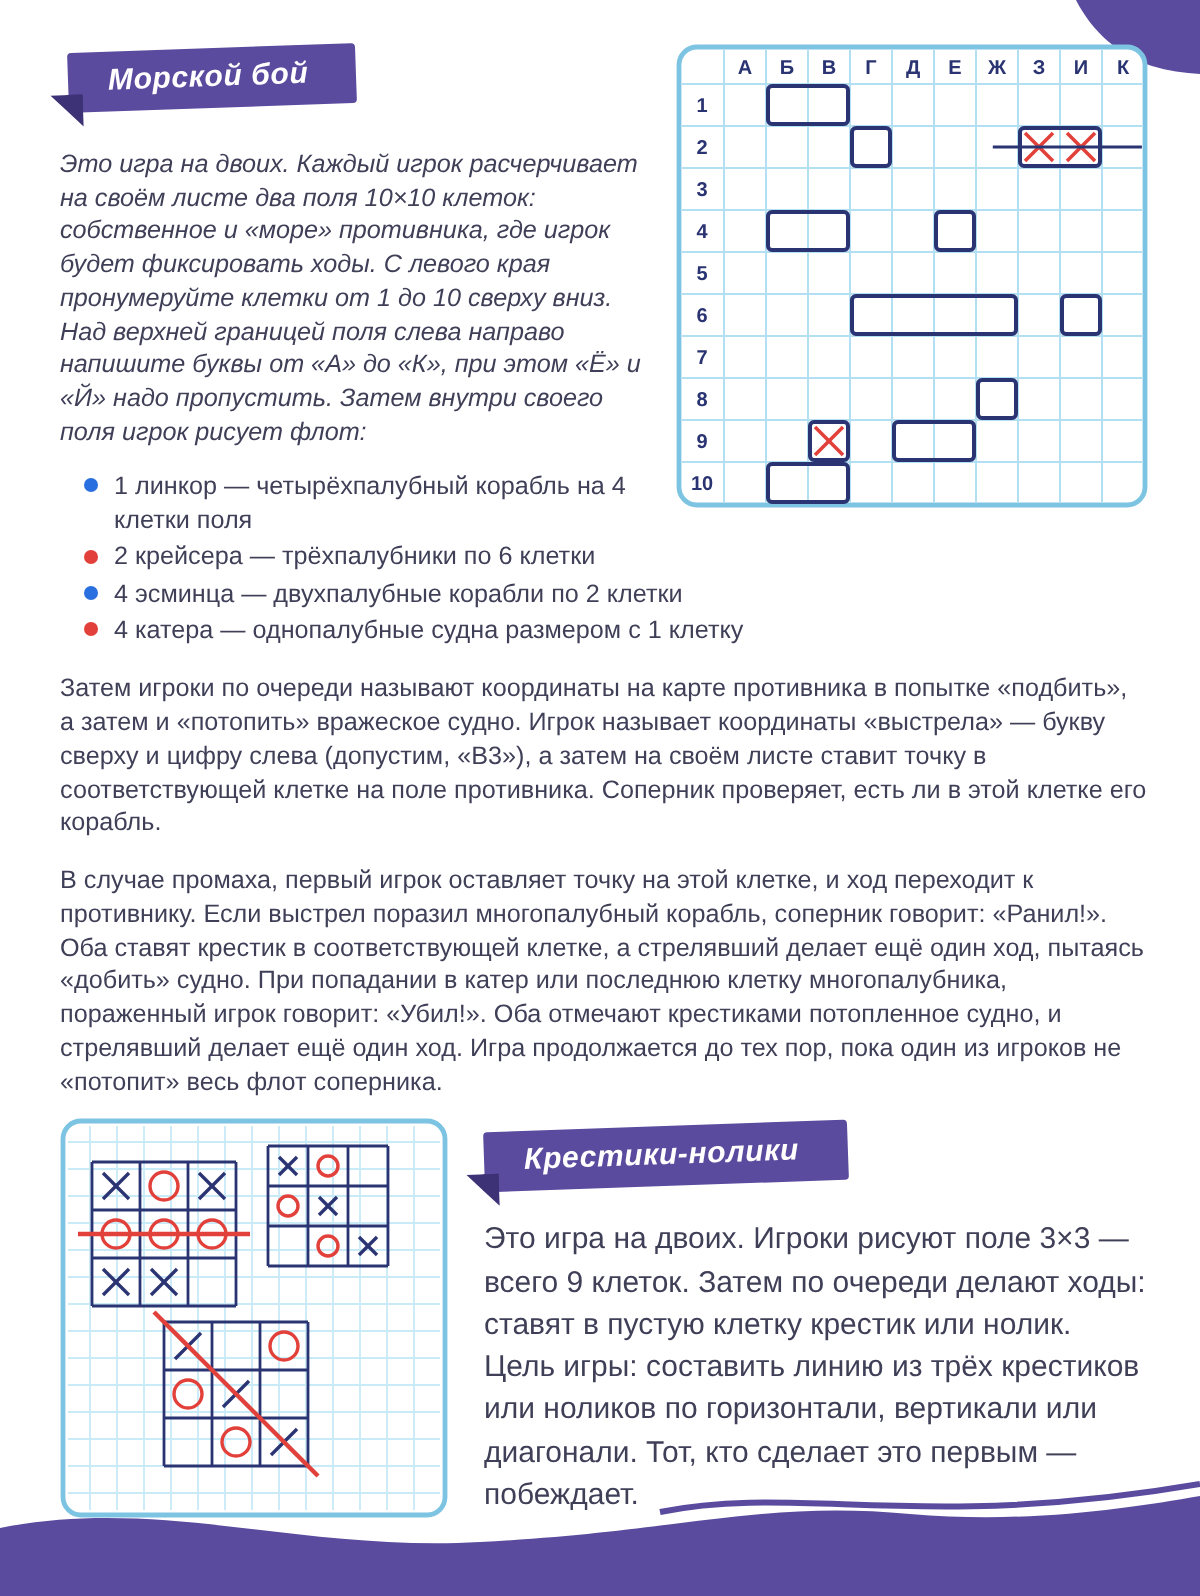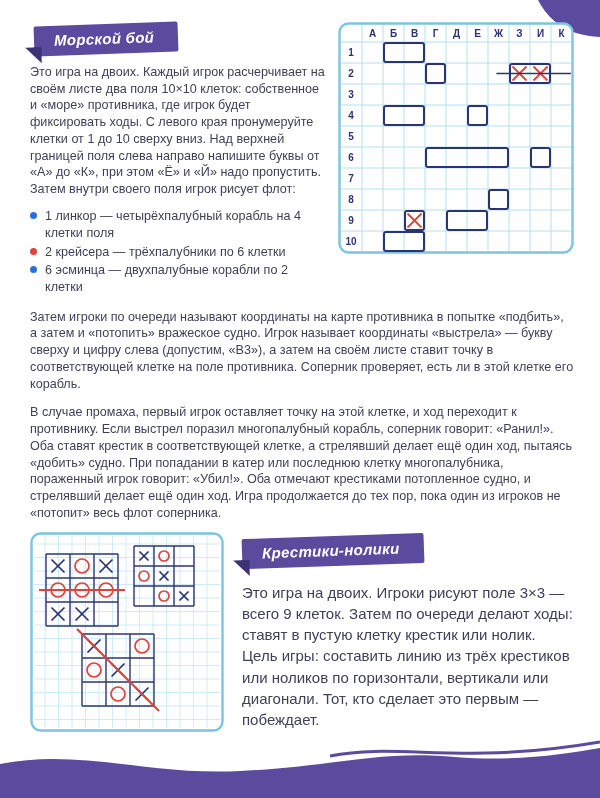--- a/index.html
+++ b/index.html
@@ -44,32 +44,32 @@
   
   .grid-float{
     float:right;
     margin:0 0 10px 12px;
   }
   p.par{
     margin:12px 0 10px 0;
     font-size:12.6px;
     line-height:1.33;
   }
-  p.par:first-of-type{margin-top:0;}
+  p.par:first-of-type{margin-top:10px;font-style:italic;}
   ul.fleet{
     list-style:none;
     margin:4px 0 10px 0;
     padding:0;
     font-size:12.6px;
     line-height:1.38;
   }
   ul.fleet li{
     padding-left:15px;
     text-indent:-15px;
-    margin:1px 0;
+    margin:1px 12px;
   }
   ul.fleet .dot{
     display:inline-block;
     width:7px;height:7px;
     border-radius:50%;
     margin-right:8px;
     vertical-align:middle;
     position:relative;top:-1px;
   }
   
@@ -165,21 +165,22 @@
 
     <div class="ribbon">
       <span>Морской бой</span>
     </div>
 
     <p class="par">Это игра на двоих. Каждый игрок расчерчивает на своём листе два поля 10×10 клеток: собственное и «море» противника, где игрок будет фиксировать ходы. С левого края пронумеруйте клетки от 1 до 10 сверху вниз. Над верхней границей поля слева направо напишите буквы от «А» до «К», при этом «Ё» и «Й» надо пропустить. Затем внутри своего поля игрок рисует флот:</p>
 
     <ul class="fleet">
         <li><span class="dot" style="background: rgb(42, 111, 224);"></span><span>1 линкор — четырёхпалубный корабль на 4 клетки поля</span></li>
         <li><span class="dot" style="background: rgb(226, 64, 58);"></span><span>2 крейсера — трёхпалубники по 6 клетки</span></li>
-        <li><span class="dot" style="background: rgb(42, 111, 224);"></span><span>6 эсминца — двухпалубные корабли по 2 клетки</span></li>
+        <li><span class="dot" style="background: rgb(42, 111, 224);"></span><span>4 эсминца — двухпалубные корабли по 2 клетки</span></li>
+        <li><span class="dot" style="background: rgb(226, 64, 58);"></span><span>4 катера — однопалубные судна размером с 1 клетку</span></li>
       </ul>
 
     <p class="par">Затем игроки по очереди называют координаты на карте противника в попытке «подбить», а затем и «потопить» вражеское судно. Игрок называет координаты «выстрела» — букву сверху и цифру слева (допустим, «В3»), а затем на своём листе ставит точку в соответствующей клетке на поле противника. Соперник проверяет, есть ли в этой клетке его корабль.</p>
 
     <p class="par">В случае промаха, первый игрок оставляет точку на этой клетке, и ход переходит к противнику. Если выстрел поразил многопалубный корабль, соперник говорит: «Ранил!». Оба ставят крестик в соответствующей клетке, а стрелявший делает ещё один ход, пытаясь «добить» судно. При попадании в катер или последнюю клетку многопалубника, пораженный игрок говорит: «Убил!». Оба отмечают крестиками потопленное судно, и стрелявший делает ещё один ход. Игра продолжается до тех пор, пока один из игроков не «потопит» весь флот соперника.</p>
 
     <div class="bottom-row">
       <div class="ttt-figure">
         <svg id="ttt-svg" width="194" height="200" viewBox="0 0 194 200">
             <rect x="1.5" y="1.5" width="191" height="197" rx="9" fill="#ffffff" stroke="#7cc4e2" stroke-width="2.4"></rect>

